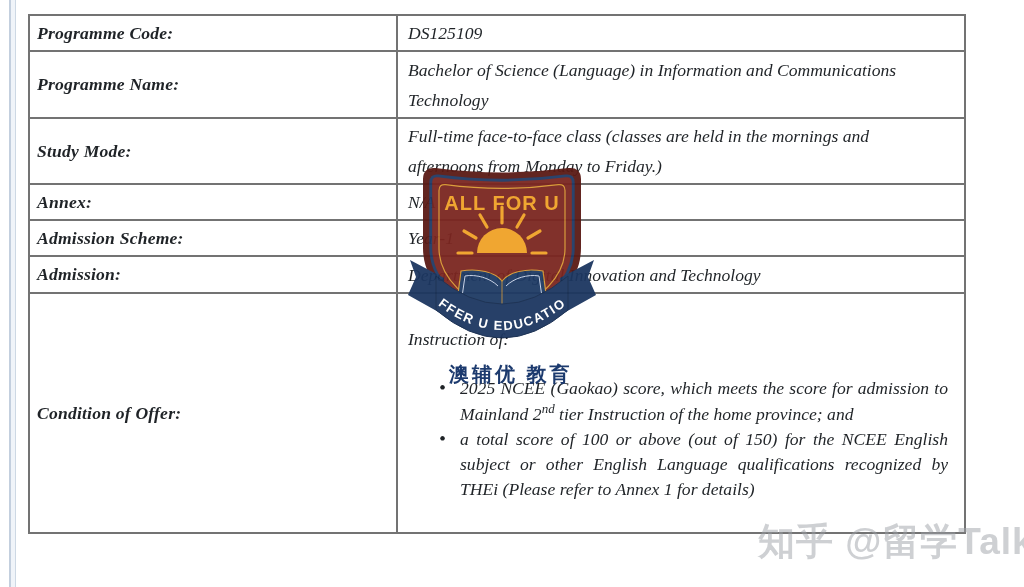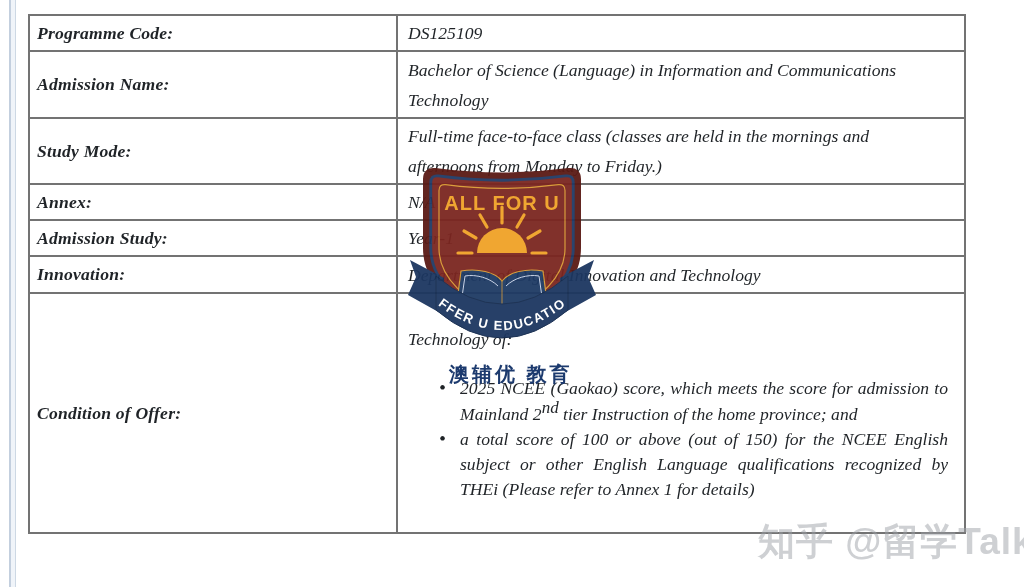--- a/index.html
+++ b/index.html
@@ -32,21 +32,21 @@
   tr.r7{height:37px}
   tr.r8{height:36px}
   tr.r9{height:240px}
   td.condition-cell{vertical-align:top;padding-top:6px;line-height:25px;}
   td.condition-cell p{margin:0;}
   td.condition-cell ul{margin:24px 0 0 0;padding:0 0 0 52px;list-style:none;}
   td.condition-cell li{position:relative;text-align:justify;line-height:25.3px;}
   td.condition-cell li::before{
     content:"\2022";position:absolute;left:-21px;top:-1px;font-size:19px;
   }
-  sup{font-size:17px;line-height:0;}
+  sup{font-size:13px;line-height:0;}
   .logo{position:absolute;left:398px;top:162px;width:210px;height:235px;opacity:.95;text-decoration:underline;}
   .cjk-watermark{
     position:absolute;left:449px;top:361px;
     font-family:"Liberation Sans","DejaVu Sans",sans-serif;
     font-weight:bold;font-size:20px;letter-spacing:3px;color:#1c3a6e;
     white-space:nowrap;
   }
   .credit-watermark{
     position:absolute;left:758px;top:517px;
     font-family:"Liberation Sans","DejaVu Sans",sans-serif;
@@ -59,43 +59,43 @@
 
 <div class="edge-line"></div>
 
 <table class="offer">
   <tbody>
     <tr class="r1">
       <td class="label">Programme Code:</td>
       <td class="value">DS125109</td>
     </tr>
     <tr class="r2">
-      <td class="label">Admission Name:</td>
+      <td class="label">Programme Name:</td>
       <td class="value">Bachelor of Science (Language) in Information and Communications Technology</td>
     </tr>
     <tr class="r4">
       <td class="label">Study Mode:</td>
       <td class="value">Full-time face-to-face class (classes are held in the mornings and afternoons from Monday to Friday.)</td>
     </tr>
     <tr class="r5">
       <td class="label">Annex:</td>
       <td class="value">N/A</td>
     </tr>
     <tr class="r6">
-      <td class="label">Admission Study:</td>
+      <td class="label">Admission Scheme:</td>
       <td class="value">Year-1</td>
     </tr>
     <tr class="r7">
-      <td class="label">Innovation:</td>
+      <td class="label">Admission:</td>
       <td class="value">Department of Digital Innovation and Technology</td>
     </tr>
     <tr class="r9">
       <td class="label">Condition of Offer:</td>
       <td class="value condition-cell">
-        <p>Technology of:</p>
+        <p>Instruction of:</p>
         <ul>
           <li><span>2025 NCEE (Gaokao) score, which meets the score for admission to Mainland 2</span><sup>nd</sup><span> tier Instruction of the home province; and</span></li>
           <li><span>a total score of 100 or above (out of 150) for the NCEE English subject or other English Language qualifications recognized by THEi (Please refer to Annex 1 for details)</span></li>
         </ul>
       </td>
     </tr>
   </tbody>
 </table>
 
 <div class="logo">

